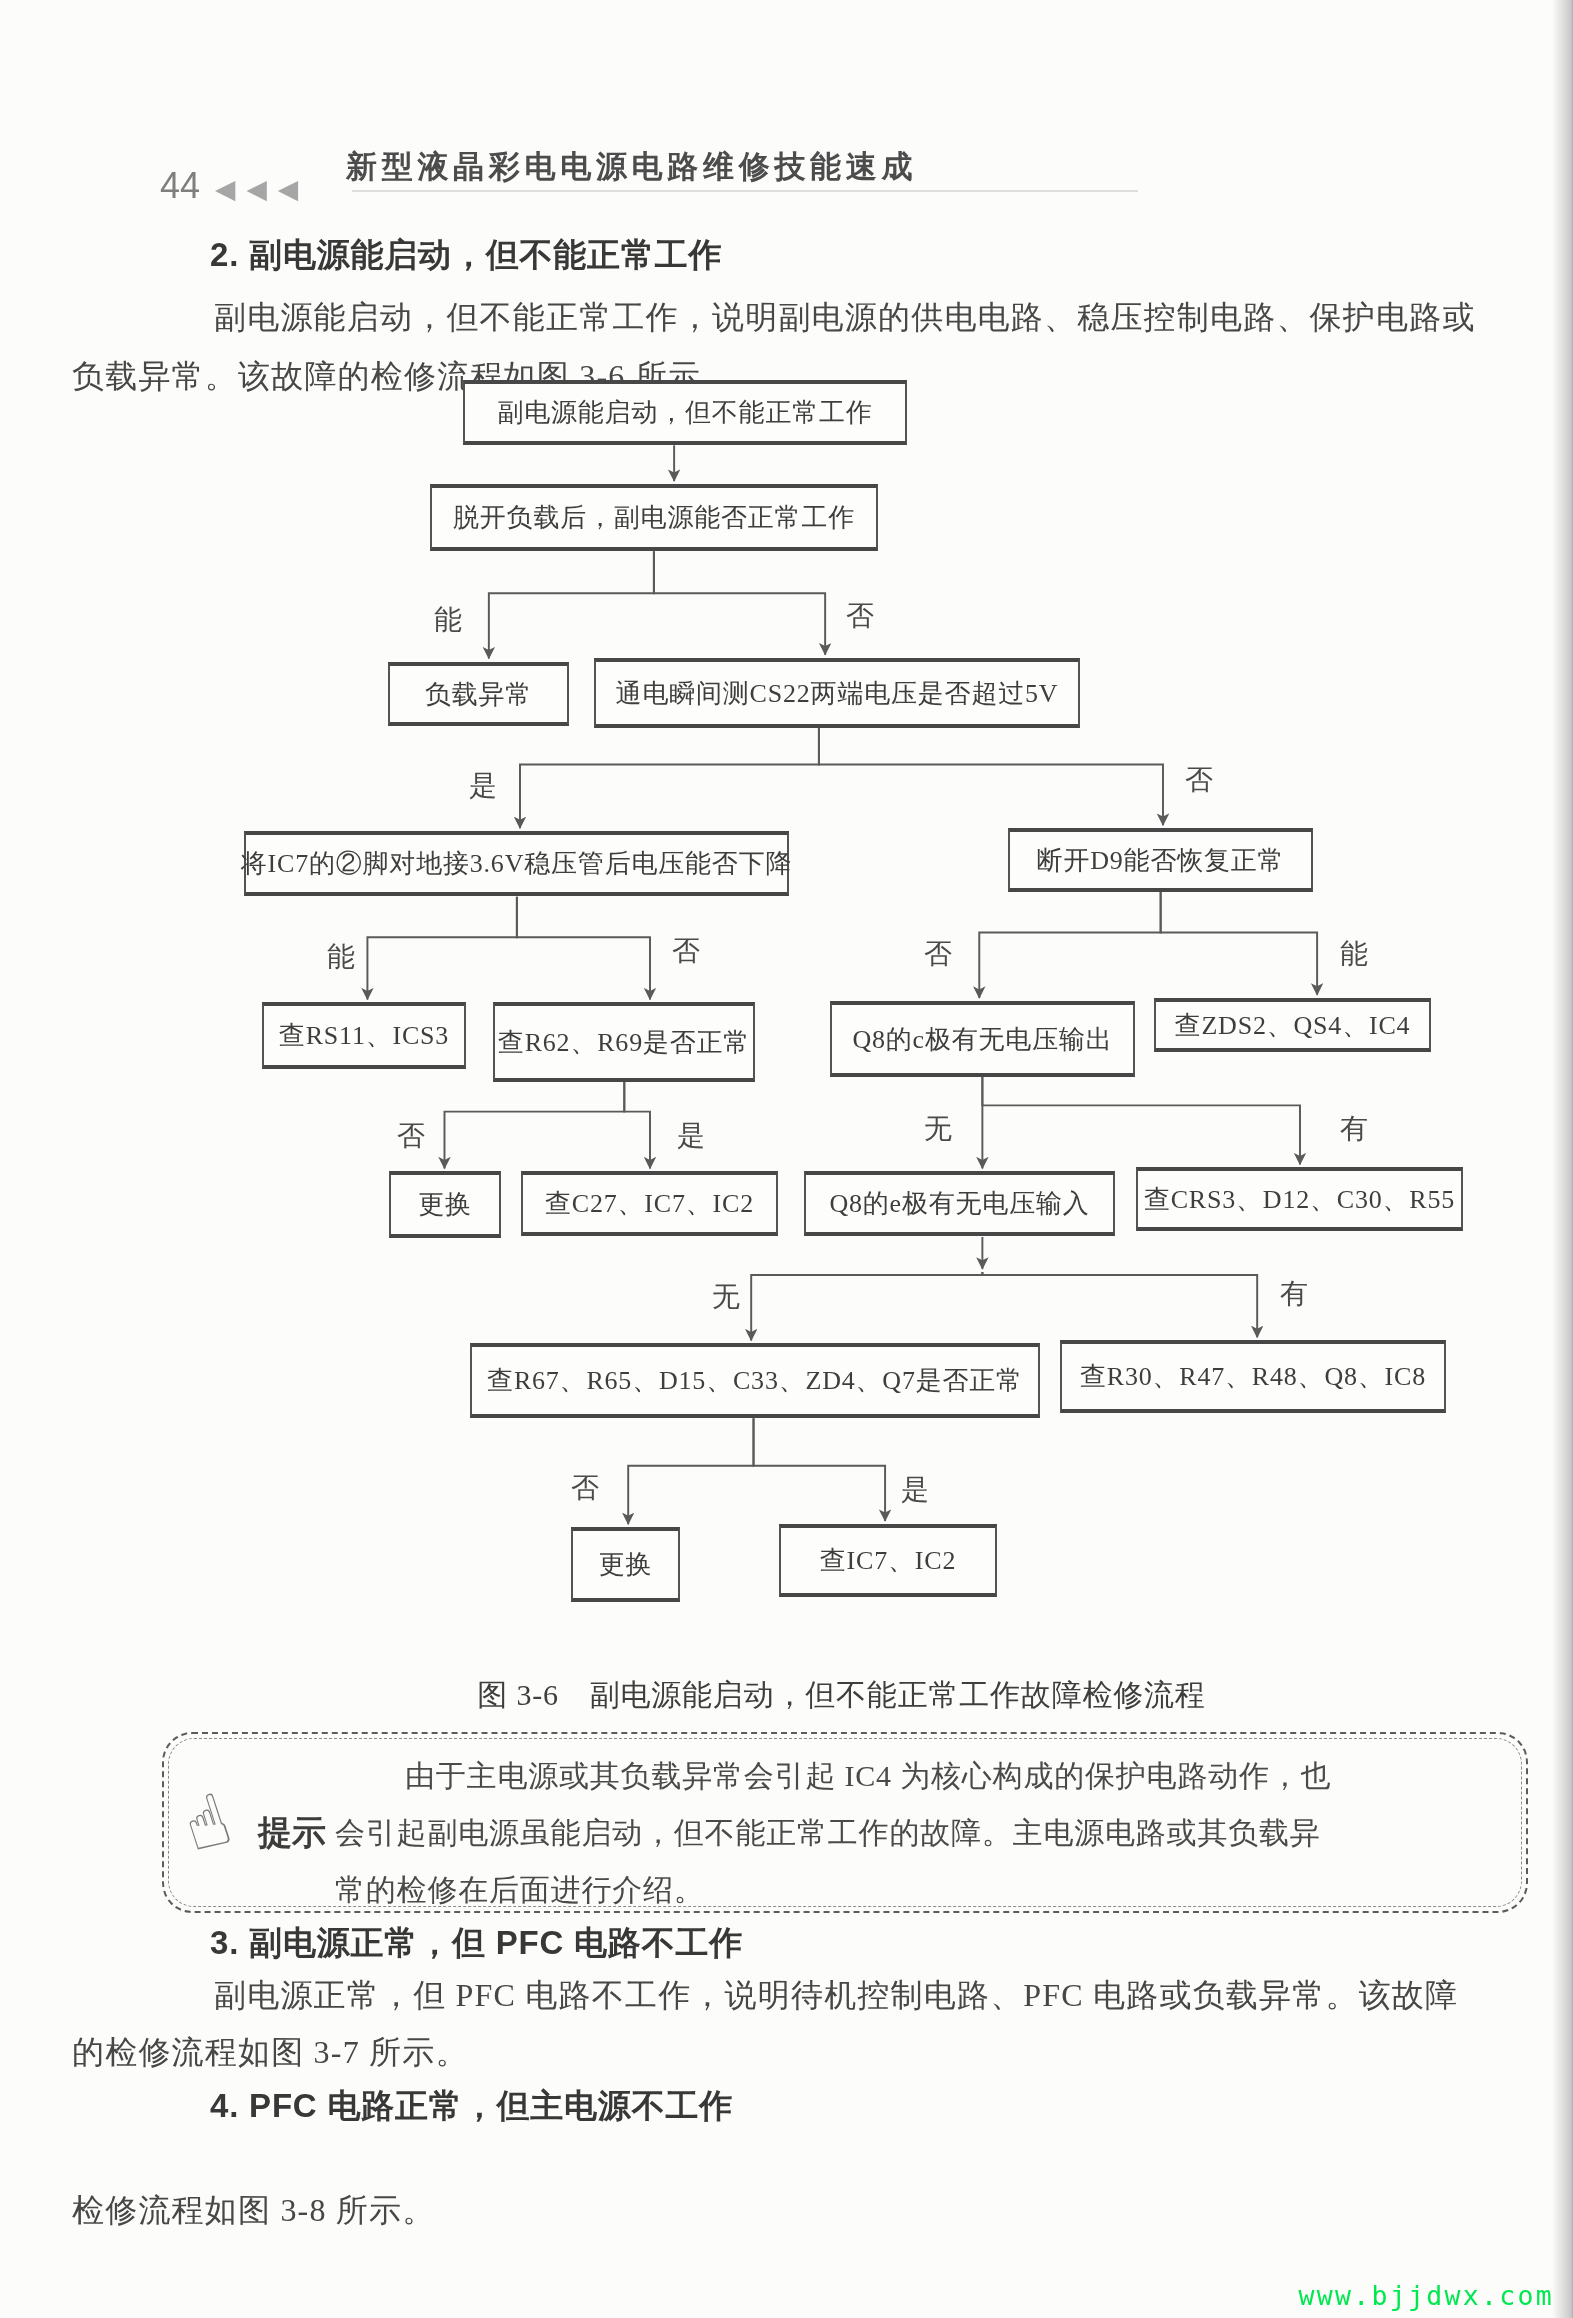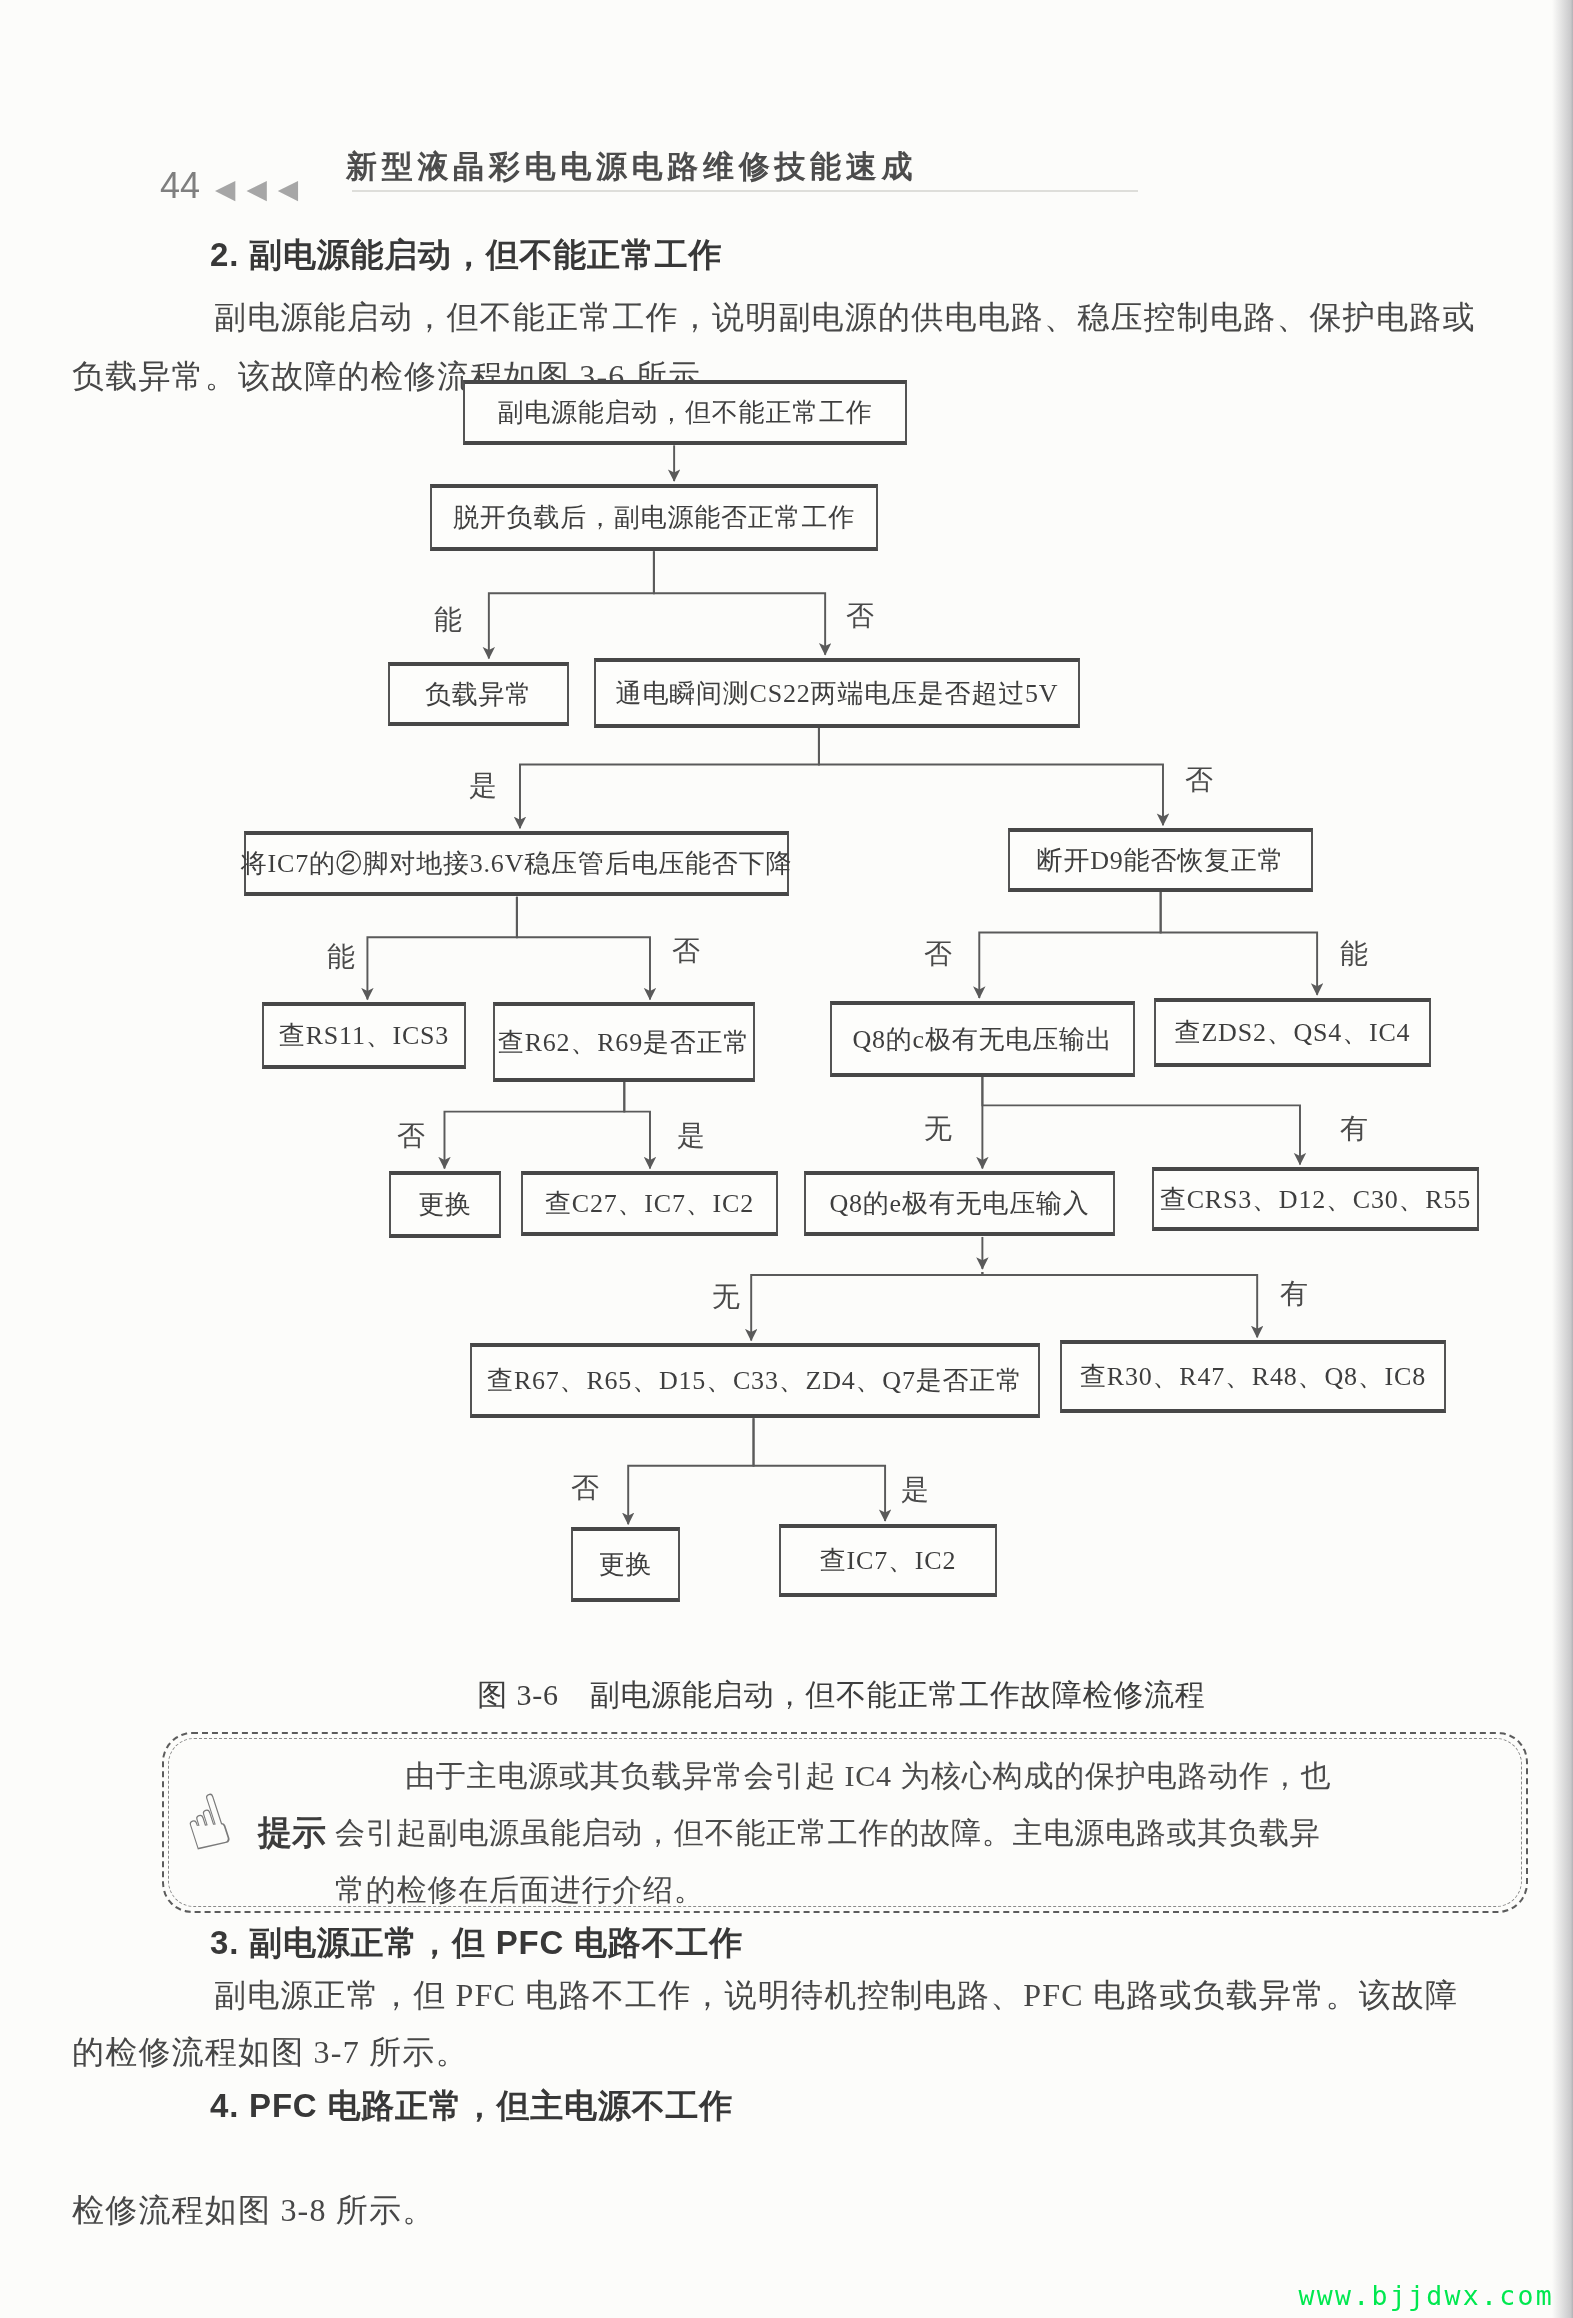--- a/index.html
+++ b/index.html
@@ -108,25 +108,25 @@
     <div id="flow-nodes">
         <div class="flow-node" style="left: 463px; top: 380px; width: 444px; height: 65px;">副电源能启动，但不能正常工作</div>
         <div class="flow-node" style="left: 430px; top: 484px; width: 448px; height: 67px;">脱开负载后，副电源能否正常工作</div>
         <div class="flow-node" style="left: 388px; top: 662px; width: 181px; height: 64px;">负载异常</div>
         <div class="flow-node" style="left: 594px; top: 658px; width: 486px; height: 70px;">通电瞬间测CS22两端电压是否超过5V</div>
         <div class="flow-node" style="left: 244px; top: 831px; width: 545px; height: 65px;">将IC7的②脚对地接3.6V稳压管后电压能否下降</div>
         <div class="flow-node" style="left: 1008px; top: 828px; width: 305px; height: 64px;">断开D9能否恢复正常</div>
         <div class="flow-node" style="left: 262px; top: 1002px; width: 204px; height: 67px;">查RS11、ICS3</div>
         <div class="flow-node" style="left: 493px; top: 1002px; width: 262px; height: 80px;">查R62、R69是否正常</div>
         <div class="flow-node" style="left: 830px; top: 1001px; width: 305px; height: 76px;">Q8的c极有无电压输出</div>
-        <div class="flow-node" style="left: 1154px; top: 998px; width: 277px; height: 69px;">查ZDS2、QS4、IC4</div>
+        <div class="flow-node" style="left: 1154px; top: 998px; width: 277px; height: 54px;">查ZDS2、QS4、IC4</div>
         <div class="flow-node" style="left: 389px; top: 1171px; width: 112px; height: 67px;">更换</div>
         <div class="flow-node" style="left: 521px; top: 1171px; width: 257px; height: 65px;">查C27、IC7、IC2</div>
         <div class="flow-node" style="left: 804px; top: 1171px; width: 311px; height: 65px;">Q8的e极有无电压输入</div>
-        <div class="flow-node" style="left: 1136px; top: 1167px; width: 327px; height: 64px; margin-left: 16px;">查CRS3、D12、C30、R55</div>
+        <div class="flow-node" style="left: 1136px; top: 1167px; width: 327px; height: 64px;">查CRS3、D12、C30、R55</div>
         <div class="flow-node" style="left: 470px; top: 1343px; width: 570px; height: 75px;">查R67、R65、D15、C33、ZD4、Q7是否正常</div>
         <div class="flow-node" style="left: 1060px; top: 1340px; width: 386px; height: 73px;">查R30、R47、R48、Q8、IC8</div>
         <div class="flow-node" style="left: 571px; top: 1527px; width: 109px; height: 75px;">更换</div>
         <div class="flow-node" style="left: 779px; top: 1524px; width: 218px; height: 73px;">查IC7、IC2</div>
       </div>
     <div id="flow-labels">
         <div class="flow-label" style="left: 448px; top: 620px;">能</div>
         <div class="flow-label" style="left: 860px; top: 616px;">否</div>
         <div class="flow-label" style="left: 483px; top: 786px;">是</div>
         <div class="flow-label" style="left: 1199px; top: 780px;">否</div>

